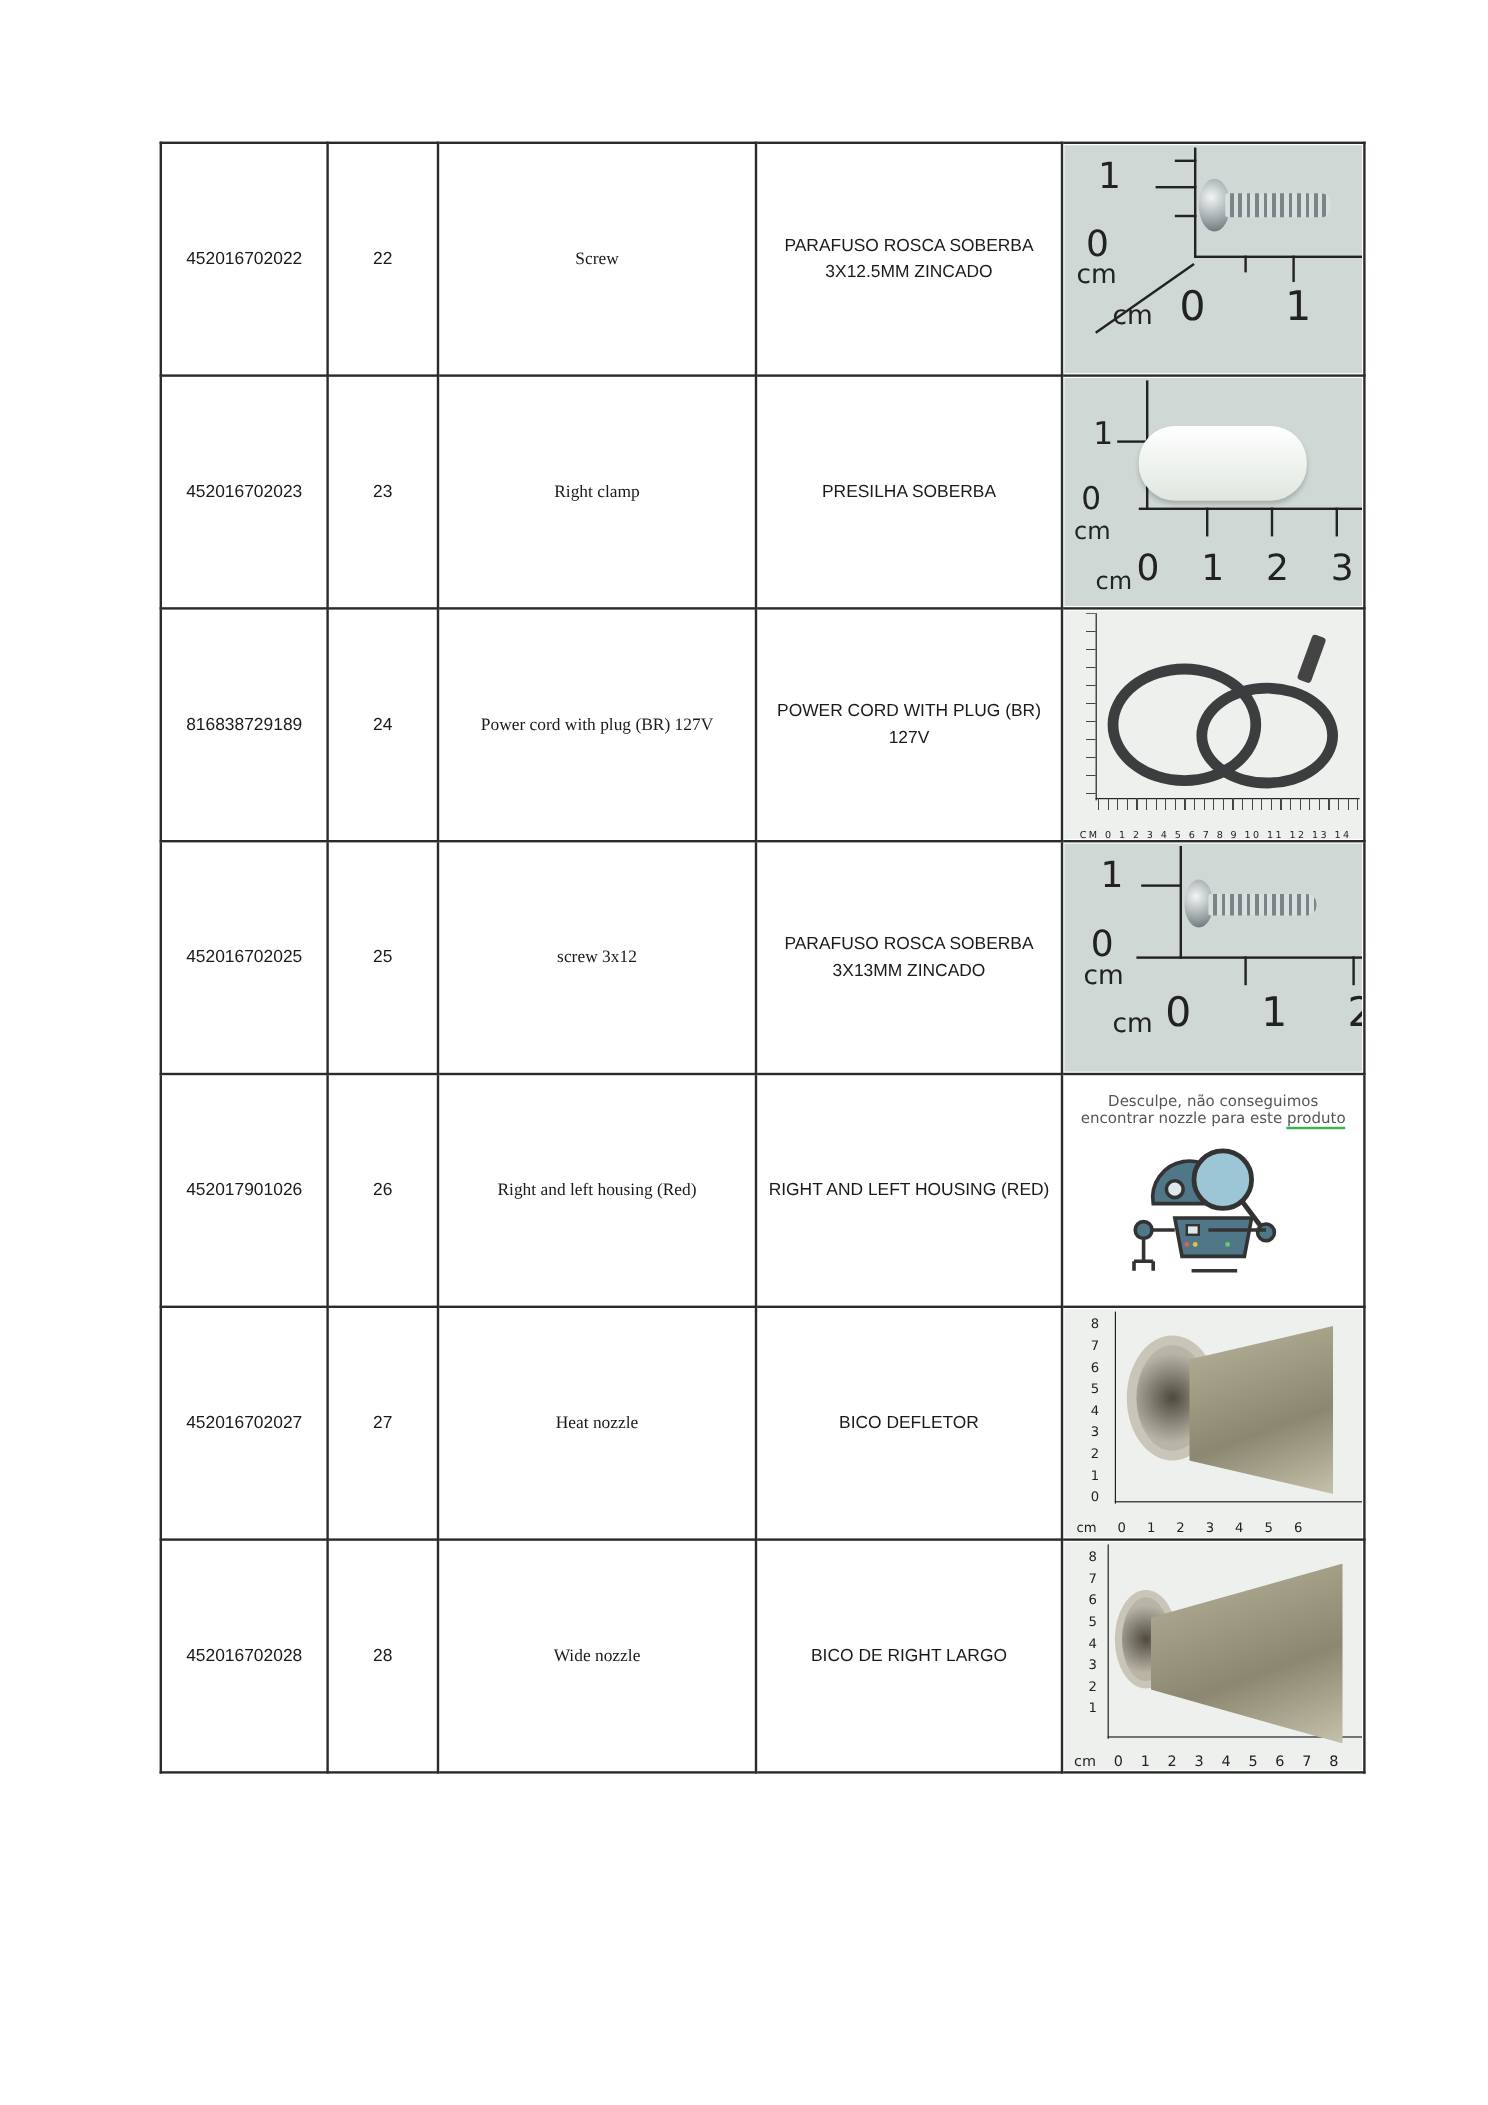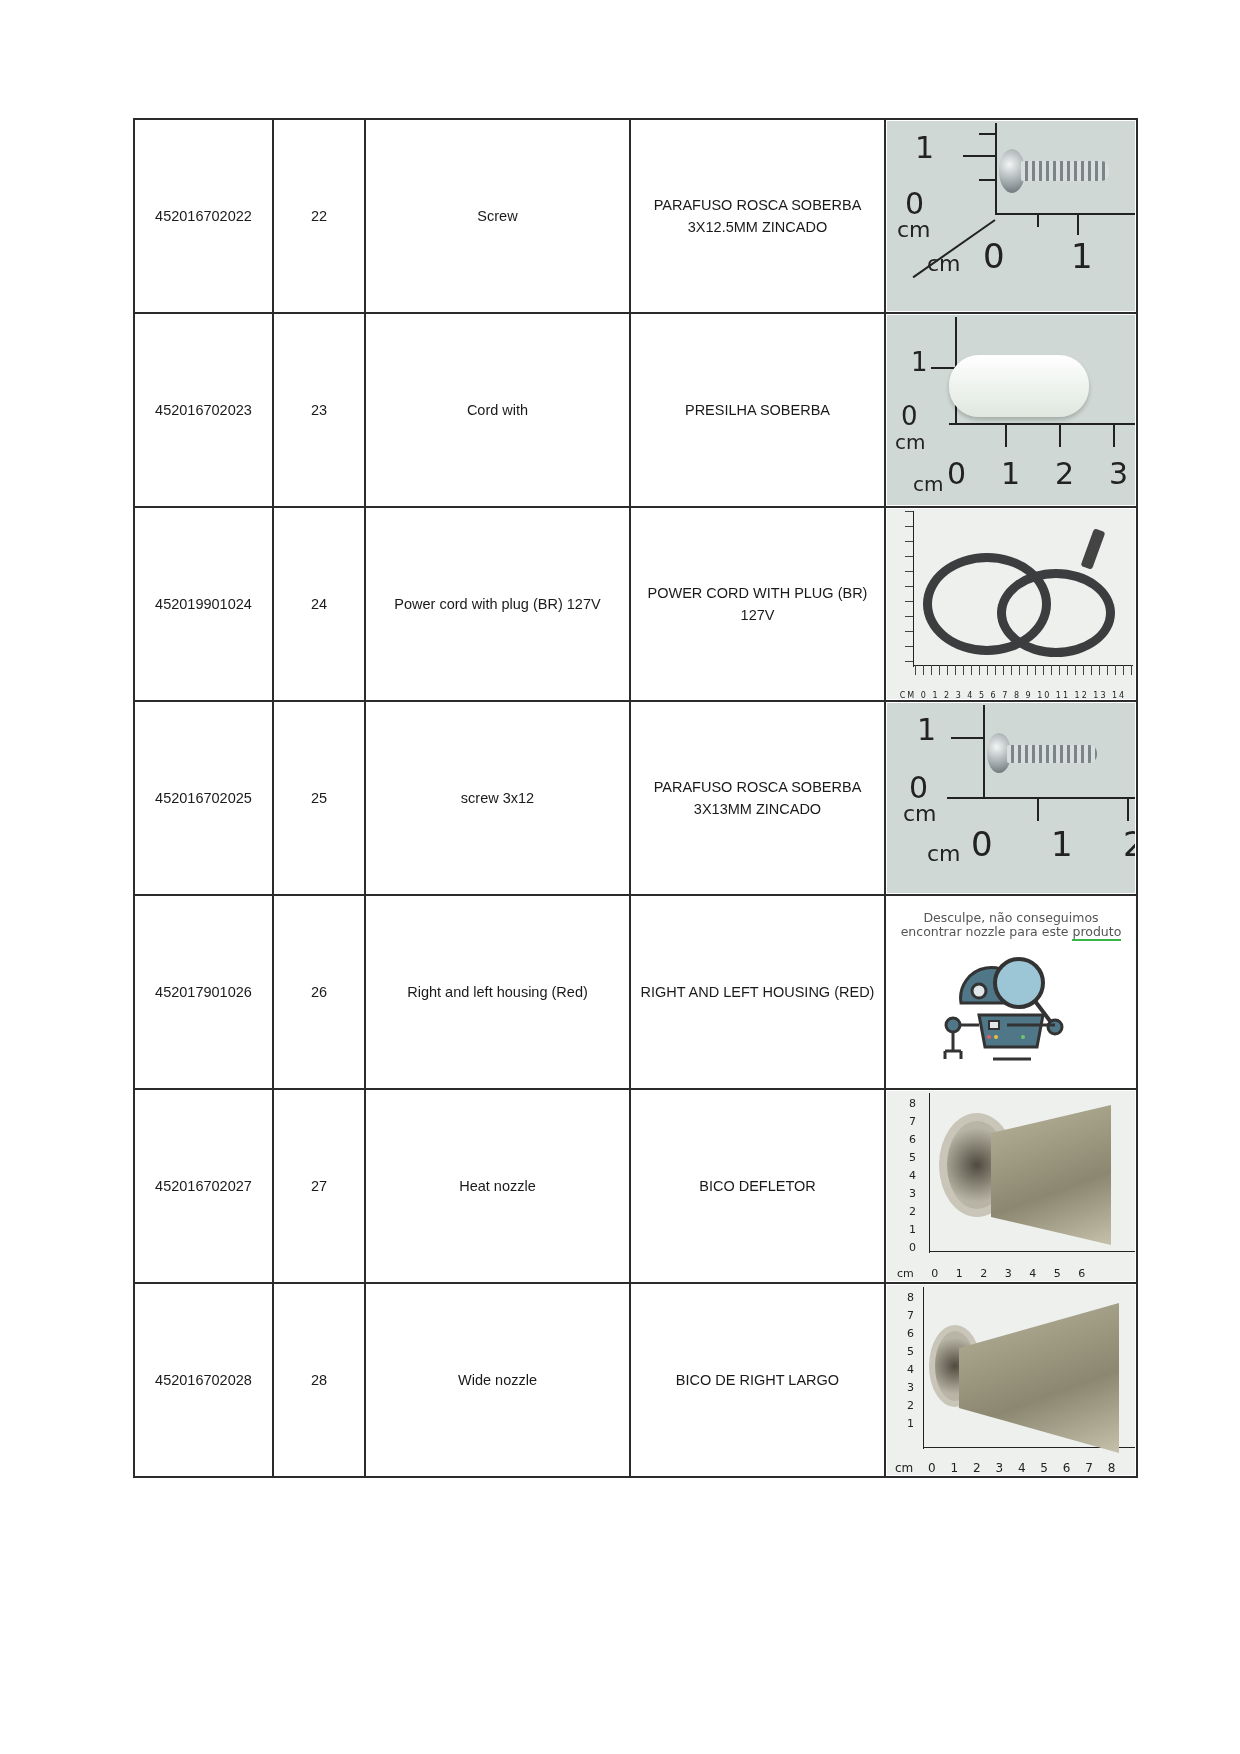--- a/index.html
+++ b/index.html
@@ -4,21 +4,21 @@
 <style>
   html, body { margin:0; padding:0; background:#ffffff; }
   body { width:1240px; height:1754px; position:relative; overflow:hidden;
          font-family:"Liberation Sans", "DejaVu Sans", sans-serif; color:#1a1a1a; }
   table.parts { position:absolute; left:133px; top:118px; border-collapse:collapse;
                 width:1003px; table-layout:fixed; }
   table.parts td { border:2px solid #2b2b2b; height:192px; padding:0; text-align:center;
                    vertical-align:middle; font-size:14.5px; line-height:22px; }
   td.c-code { width:137px; }
   td.c-num { width:90px; }
-  td.c-desc { width:263px; }
+  td.c-desc { width:263px;font-family:Liberation Serif, serif; }
   td.c-pt { width:253px; }
   td.c-img { width:250px; padding:2px; }
   .thumb { position:relative; width:248px; height:190px; margin:0 auto; overflow:hidden; }
   .photo { background:#cfd8d4; }
   .photo.light { background:#eef0ee; }
   .ruler-v { position:absolute; left:40px; top:4px; width:2px; height:150px; background:#222; }
   .ruler-h { position:absolute; left:40px; top:152px; width:205px; height:2px; background:#222; }
   .tick-v { position:absolute; width:2px; height:14px; background:#222; top:152px; }
   .tick-h { position:absolute; height:2px; width:18px; background:#222; left:24px; }
   .rlabel { position:absolute; font-family:"DejaVu Sans", sans-serif; color:#222; }
@@ -67,21 +67,21 @@
           <div class="rlabel" style="left:184px;top:124px;font-size:34px;">1</div>
           <div class="screw-head" style="left:112px;top:28px;width:26px;height:44px;"></div>
           <div class="screw-body" style="left:134px;top:40px;width:88px;height:20px;"></div>
         </div>
       </td>
     </tr>
 
     <tr>
       <td class="c-code">452016702023</td>
       <td class="c-num">23</td>
-      <td class="c-desc">Cord with</td>
+      <td class="c-desc">Right clamp</td>
       <td class="c-pt">
         <div>PRESILHA  SOBERBA</div>
       </td>
       <td class="c-img">
         <div class="thumb photo">
           <div class="ruler-v" style="left:68px;top:2px;height:108px;"></div>
           <div class="ruler-h" style="left:62px;top:108px;width:186px;"></div>
           <div class="tick-h" style="left:44px;top:52px;width:26px;"></div>
           <div class="tick-v" style="left:118px;top:108px;height:24px;"></div>
           <div class="tick-v" style="left:172px;top:108px;height:24px;"></div>
@@ -93,21 +93,21 @@
           <div class="rlabel" style="left:60px;top:148px;font-size:30px;">0</div>
           <div class="rlabel" style="left:114px;top:148px;font-size:30px;">1</div>
           <div class="rlabel" style="left:168px;top:148px;font-size:30px;">2</div>
           <div class="rlabel" style="left:222px;top:148px;font-size:30px;">3</div>
           <div class="clamp"></div>
         </div>
       </td>
     </tr>
 
     <tr>
-      <td class="c-code">452019901024</td>
+      <td class="c-code">816838729189</td>
       <td class="c-num">24</td>
       <td class="c-desc">Power cord with plug (BR) 127V</td>
       <td class="c-pt">
         <div>POWER CORD WITH PLUG (BR) 127V</div>
       </td>
       <td class="c-img">
         <div class="thumb photo light">
           <div class="ruler-v" style="left:26px;top:2px;height:156px;width:1px;"></div>
           <div class="ruler-h" style="left:26px;top:156px;width:220px;height:1px;"></div>
           <div style="position:absolute;left:28px;top:156px;width:218px;height:10px;background:repeating-linear-gradient(90deg,#444 0 1px,transparent 1px 8px);"></div>

